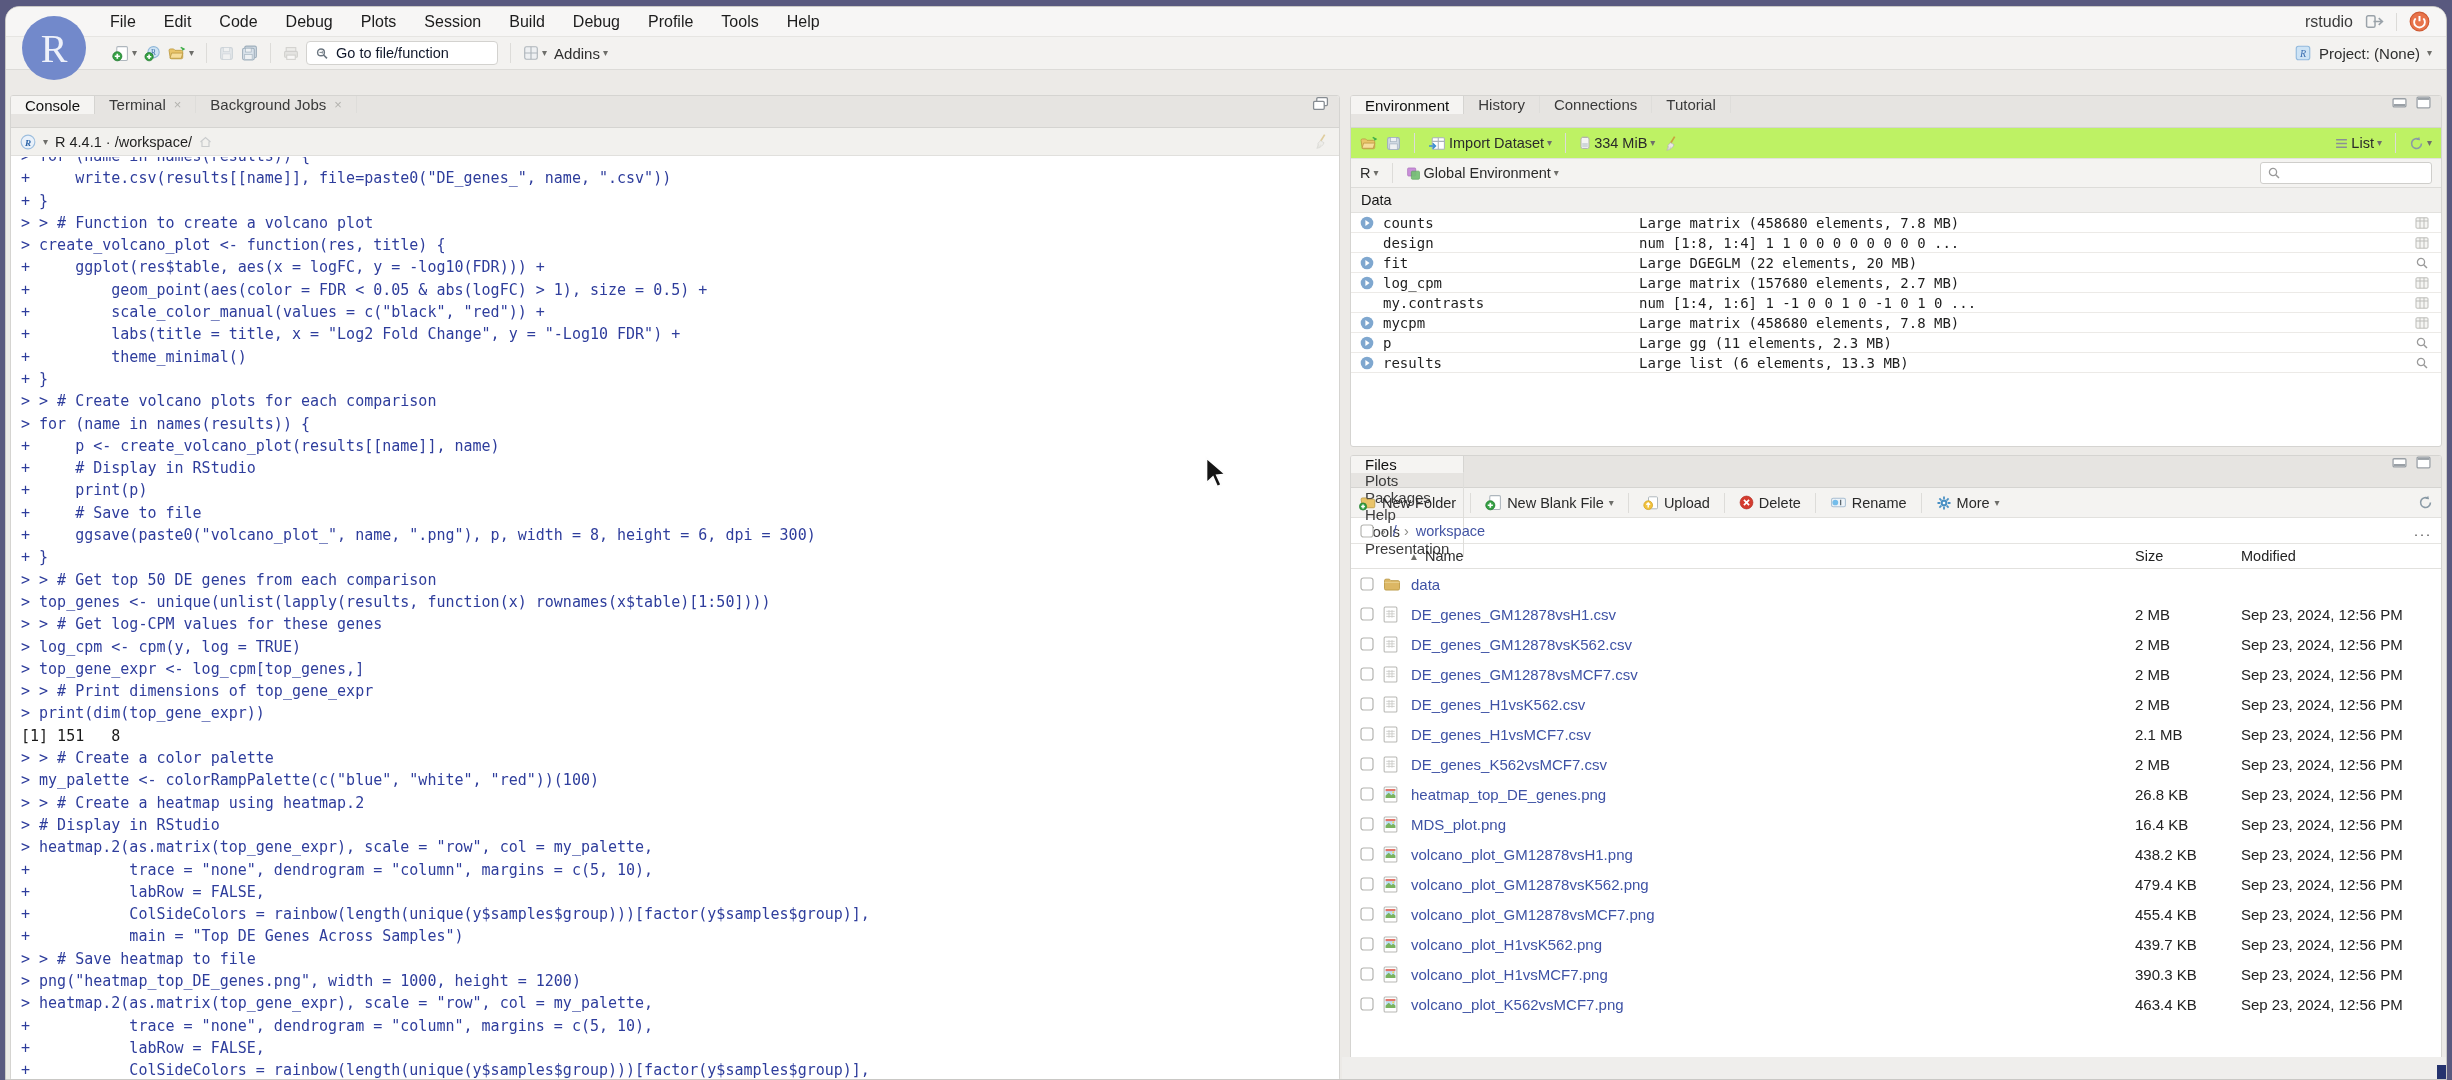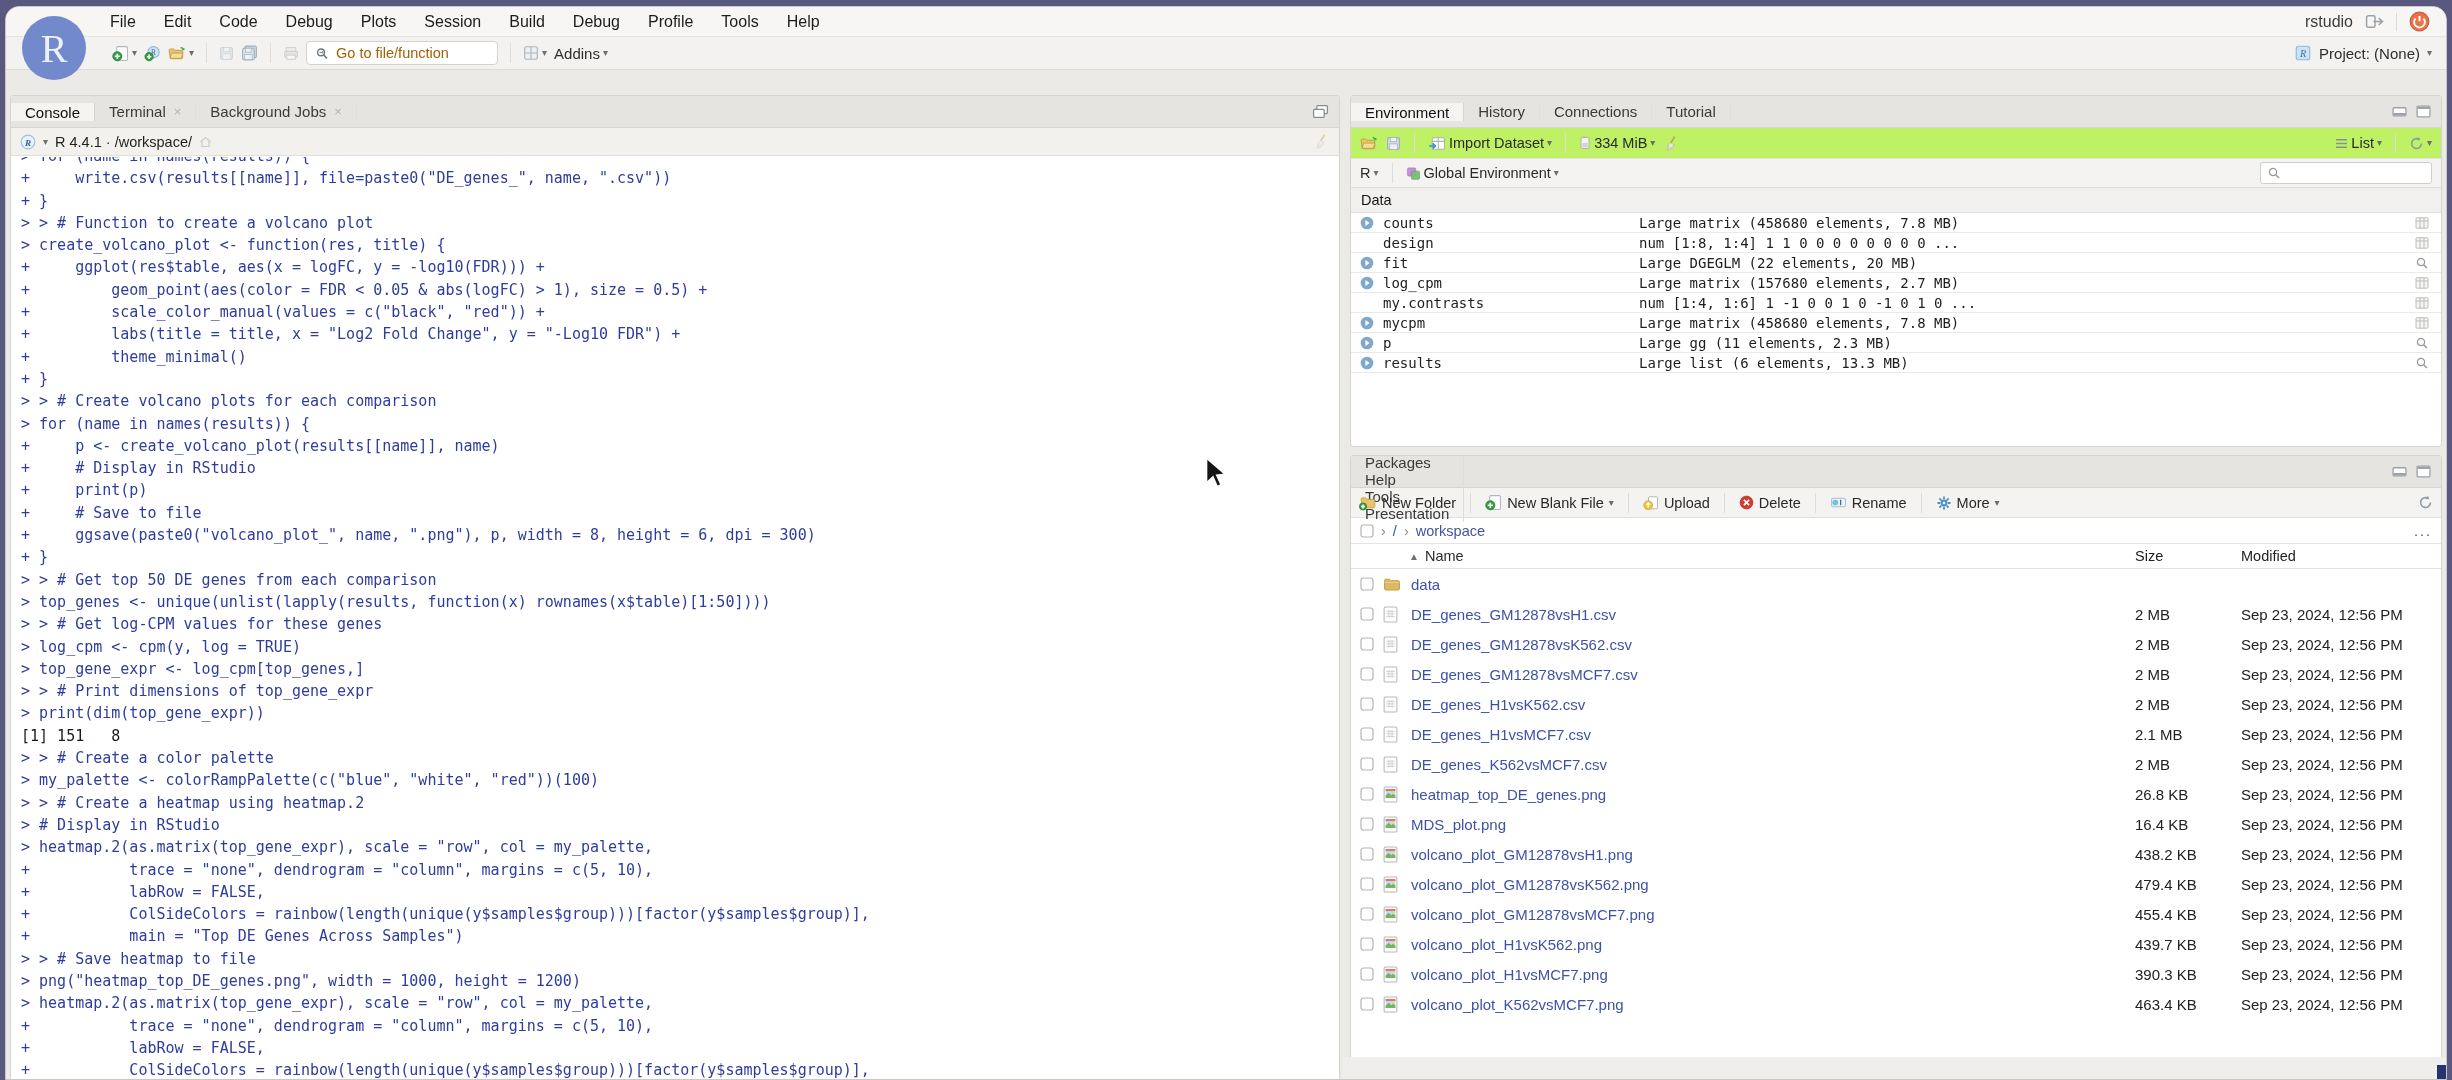--- a/index.html
+++ b/index.html
@@ -18,31 +18,31 @@
   .menubar-right{margin-left:auto;display:flex;align-items:center;gap:12px;padding-right:16px;
     font-size:16px;color:#3c3c3c}
   .mb-sep{width:1px;height:18px;background:#dcdbd8}
   
   .toolbar{position:absolute;top:30px;left:0;right:0;height:33px;background:#f3f2f0;
     border-bottom:1px solid #dcdbd8;display:flex;align-items:center;padding-left:106px;gap:7px;
     font-size:15px;color:#2e2e2e}
   .tbtn{display:flex;align-items:center;gap:3px}
   .tsep{width:1px;height:20px;background:#dddcd9;margin:0 5px}
   .goto{display:flex;align-items:center;gap:7px;background:#fff;border:1px solid #d3d2cf;
-    border-radius:4px;height:24px;width:192px;padding:0 8px;color:#a16207;font-size:14.5px}
+    border-radius:4px;height:24px;width:192px;padding:0 8px;color:#0f172a;font-size:14.5px}
   .caret{color:#6e6e6a;font-size:10px;line-height:1}
   .project-sel{position:absolute;right:14px;display:flex;align-items:center;gap:7px;color:#2e2e2e}
   .dim{opacity:.45}
   
   .main{position:absolute;top:88px;left:0;right:0;bottom:0}
   .pane{position:absolute;background:#fff;border:1px solid #d5d4d1;border-radius:3px;overflow:hidden}
   .console-pane{left:4px;top:0;width:1330px;bottom:-2px}
   .env-pane{left:1344px;right:4px;top:0;height:352px}
   .files-pane{left:1344px;right:4px;top:360px;height:610px}
-  .tabbar{height:32px;background:#e6e4e1;border-bottom:1px solid #d5d4d1;display:flex;align-items:center}
+  .tabbar{height:32px;background:#e6e4e1;border-bottom:1px solid #d5d4d1;display:flex;align-items:flex-start}
   .tab{display:flex;align-items:center;padding:0 14px;font-size:15px;color:#3a3a3a;
     border-right:1px solid #dedddA;gap:8px}
   .tab.active{background:#f5f4f2;color:#101010;border-right:1px solid #d5d4d1;margin-bottom:-1px}
   .tab .close{color:#b3b2ae;font-size:13px}
   .tabbar .spacer{flex:1}
   .pane-controls{display:flex;align-items:center;gap:9px;padding-right:10px}
   
   .console-header{height:28px;background:#f2f1ee;border-bottom:1px solid #e1e0dd;display:flex;
     align-items:center;gap:7px;padding:0 9px;font-size:14.5px;color:#1f1f1f}
   .console-body{position:absolute;top:61px;left:0;right:0;bottom:0;background:#fff;overflow:hidden;

